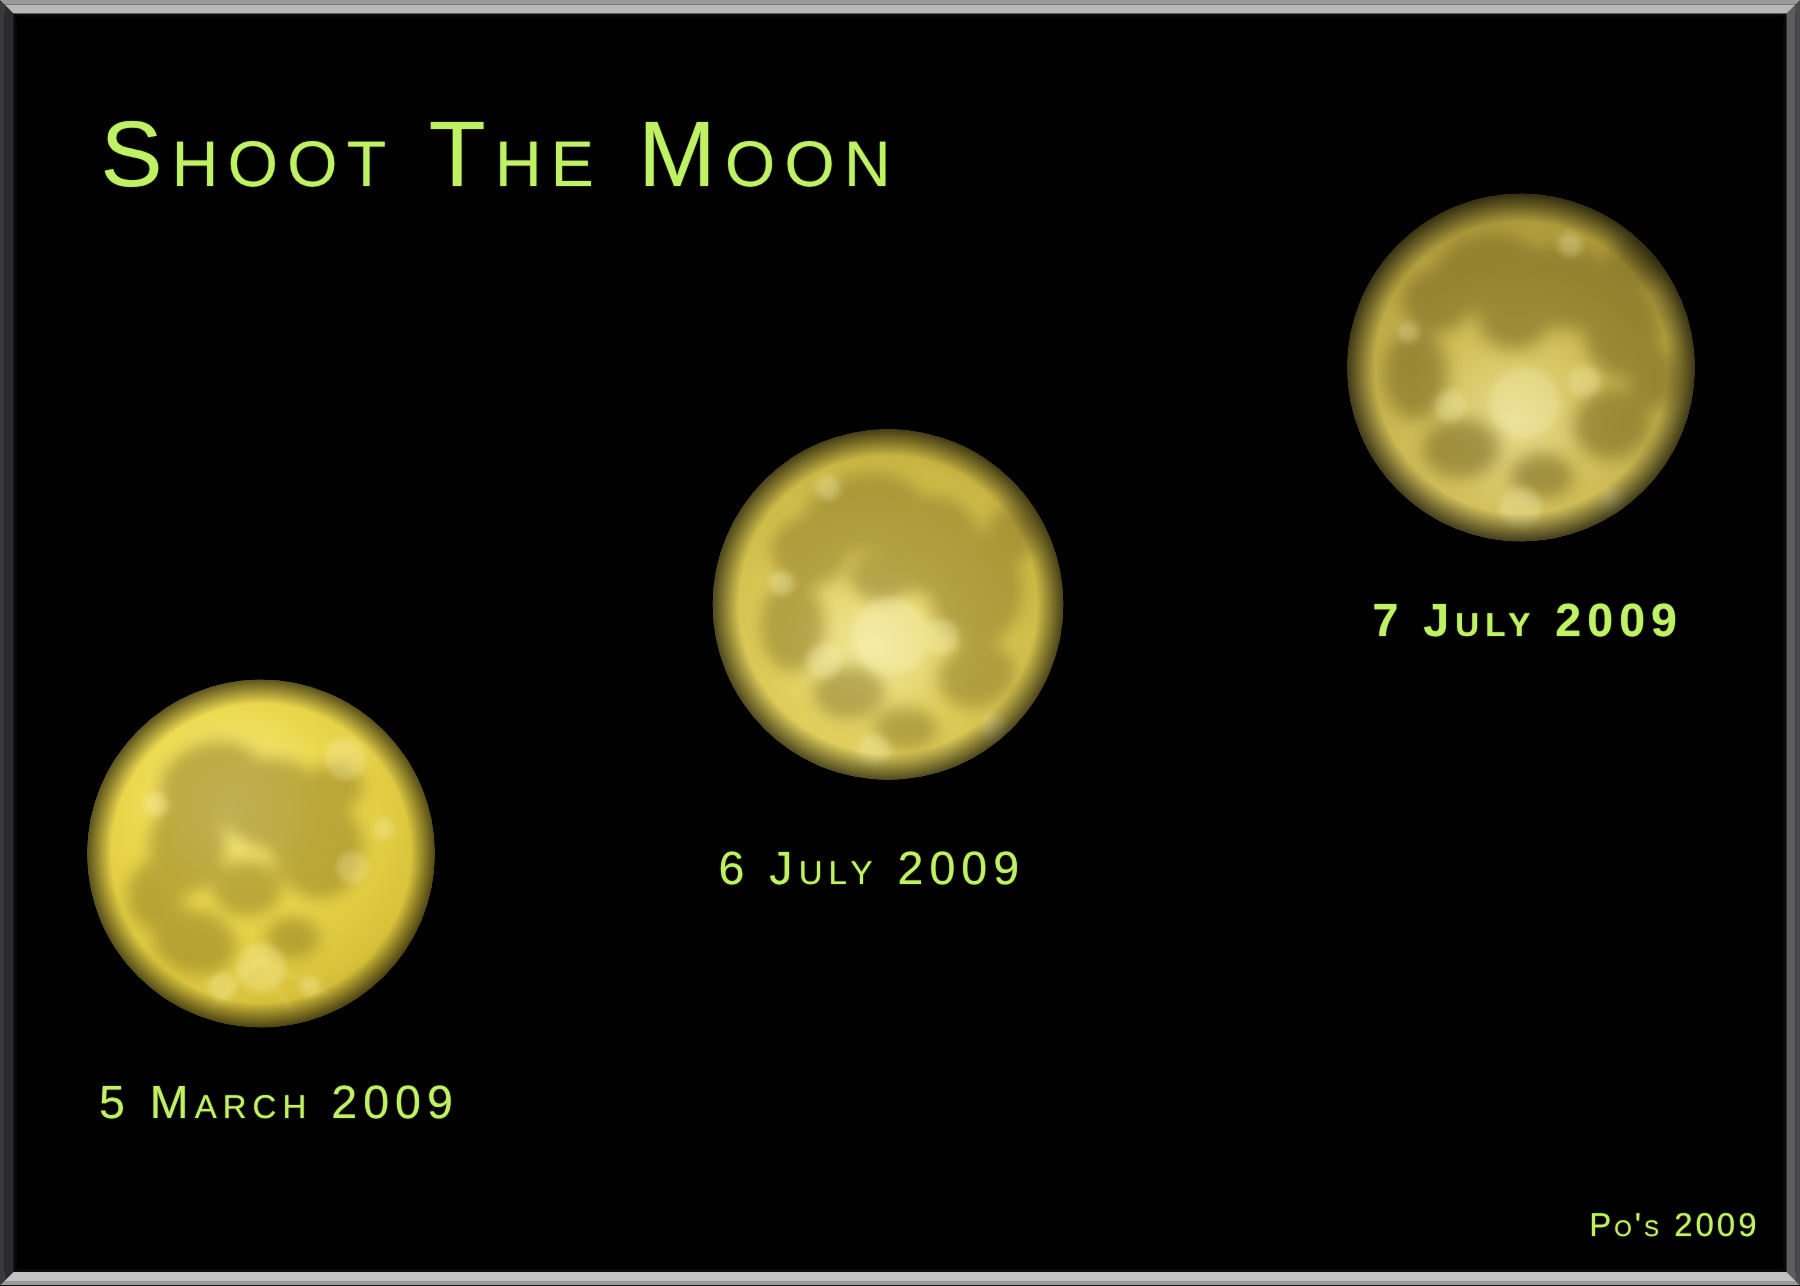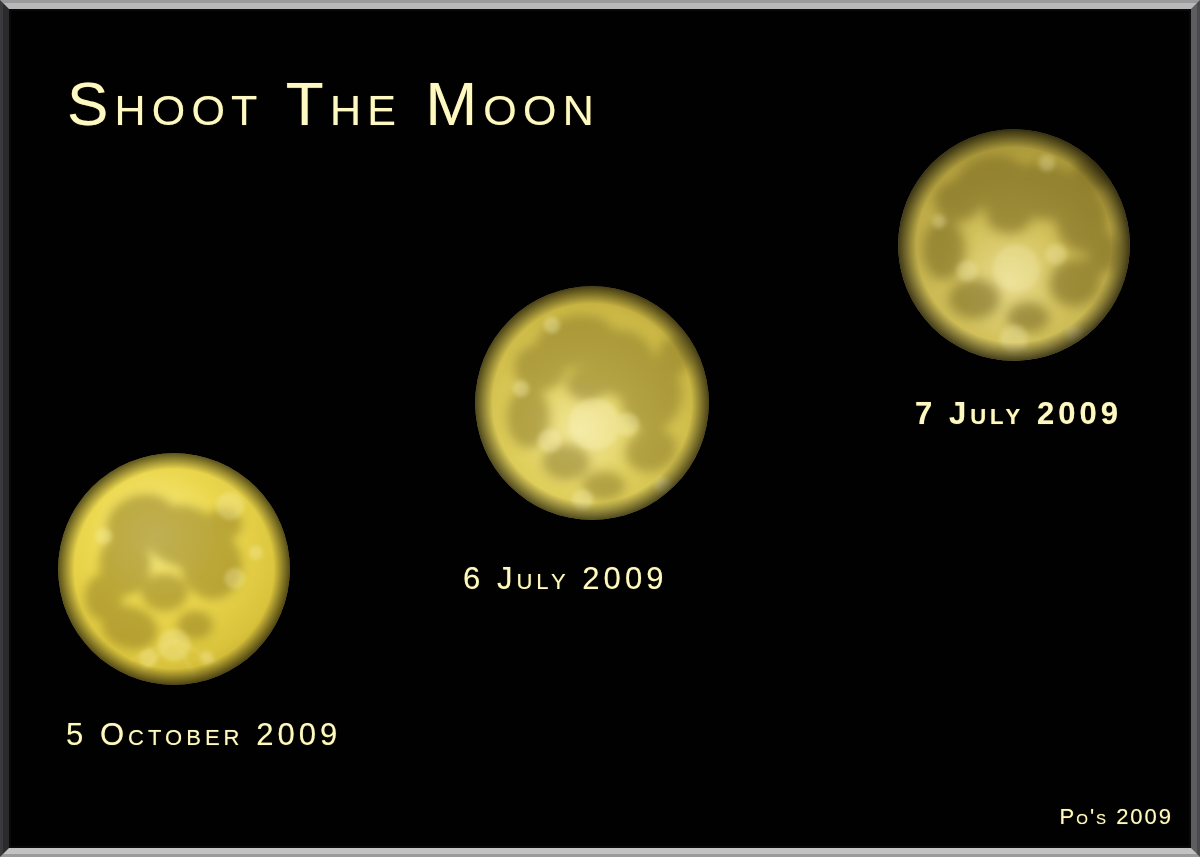--- a/index.html
+++ b/index.html
@@ -49,40 +49,40 @@
   .photo {
     position: absolute;
     left: 11px; top: 11px; right: 11px; bottom: 11px;
     background: #010101;
     overflow: hidden;
   }
   
   .deco {
     font-family: "Liberation Sans", sans-serif;
     font-variant: small-caps;
-    color: #fef9c3;
+    color: #bef264;
     letter-spacing: 0.13em;
     font-weight: 400;
     white-space: nowrap;
     text-shadow: 0 0 1px rgba(240,230,92,0.55);
   }
   #title {
     position: absolute;
     left: 56px;
     top: 62px;
     font-size: 62px;
     letter-spacing: 0.10em;
     line-height: 1;
   }
   .moon-label {
     position: absolute;
     font-size: 31px;
   }
   #label-0 { left: 55px;  top: 706px; }
-  #label-1 { left: 452px; top: 550px; }
+  #label-1 { left: 468px; top: 550px; }
   #label-2 { left: 904px; top: 385px; font-weight: bold; }
   #signature {
     position: absolute;
     right: 16px;
     bottom: 16px;
     font-size: 22px;
     letter-spacing: 0.09em;
     margin-left: 36px;
   }
   
@@ -258,21 +258,21 @@
           <path d="M100 172 L72 196"></path>
             <path d="M100 172 L116 198"></path>
             <path d="M100 172 L138 190"></path>
         </g>
         <circle cx="100" cy="100" r="99" fill="url(#limb2)"></circle>
       </svg>
     </div>
 
     <div class="deco" id="title">Shoot The Moon</div>
 
-    <div class="deco moon-label" id="label-0">5 October 2009</div>
+    <div class="deco moon-label" id="label-0">5 March 2009</div>
 
     <div class="deco moon-label" id="label-1">6 July 2009</div>
 
     <div class="deco moon-label" id="label-2">7 July 2009</div>
 
     <div class="deco" id="signature">Po's 2009</div>
 
   </div>
 
   <div class="frame-inner2"></div>

